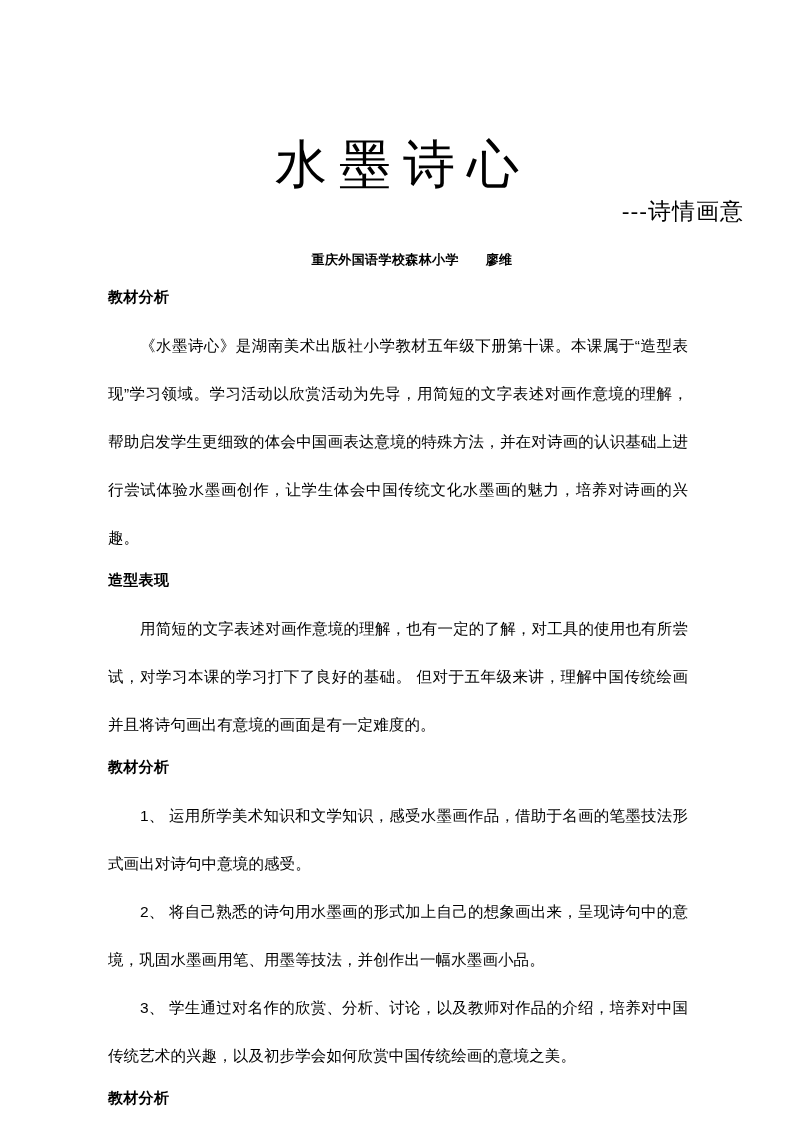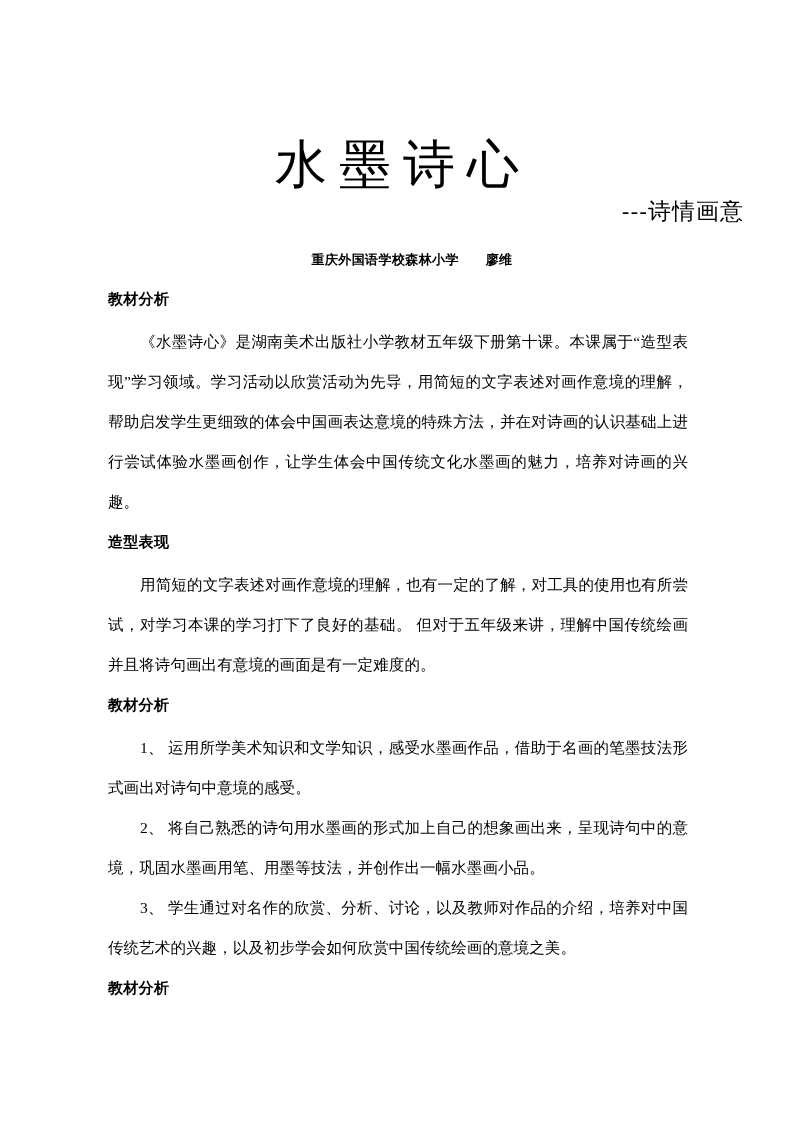--- a/index.html
+++ b/index.html
@@ -77,33 +77,33 @@
 
   
   .content {
     position: absolute;
     left: 108px;
     top: 288px;
     width: 580px;
   }
 
   .section-heading {
-    font-family: Liberation Serif, serif;
+    font-family: Liberation Mono, monospace;
     font-size: 15px;
     font-weight: bold;
     line-height: 22px;
     letter-spacing: 0.3px;
     margin: 0 0 12px 0;
     white-space: nowrap;
   }
 
   .para {
-    font-family: Liberation Serif, serif;
+    font-family: Liberation Sans, sans-serif;
     font-size: 15.5px;
-    line-height: 40px;
+    line-height: 48px;
     letter-spacing: 0.1px;
     margin: 0;
     text-align: justify;
     text-justify: inter-character;
     word-break: break-all;
     text-indent: 32px;
   }
   .gap-md { height: 9px; }
 </style>
 </head>

